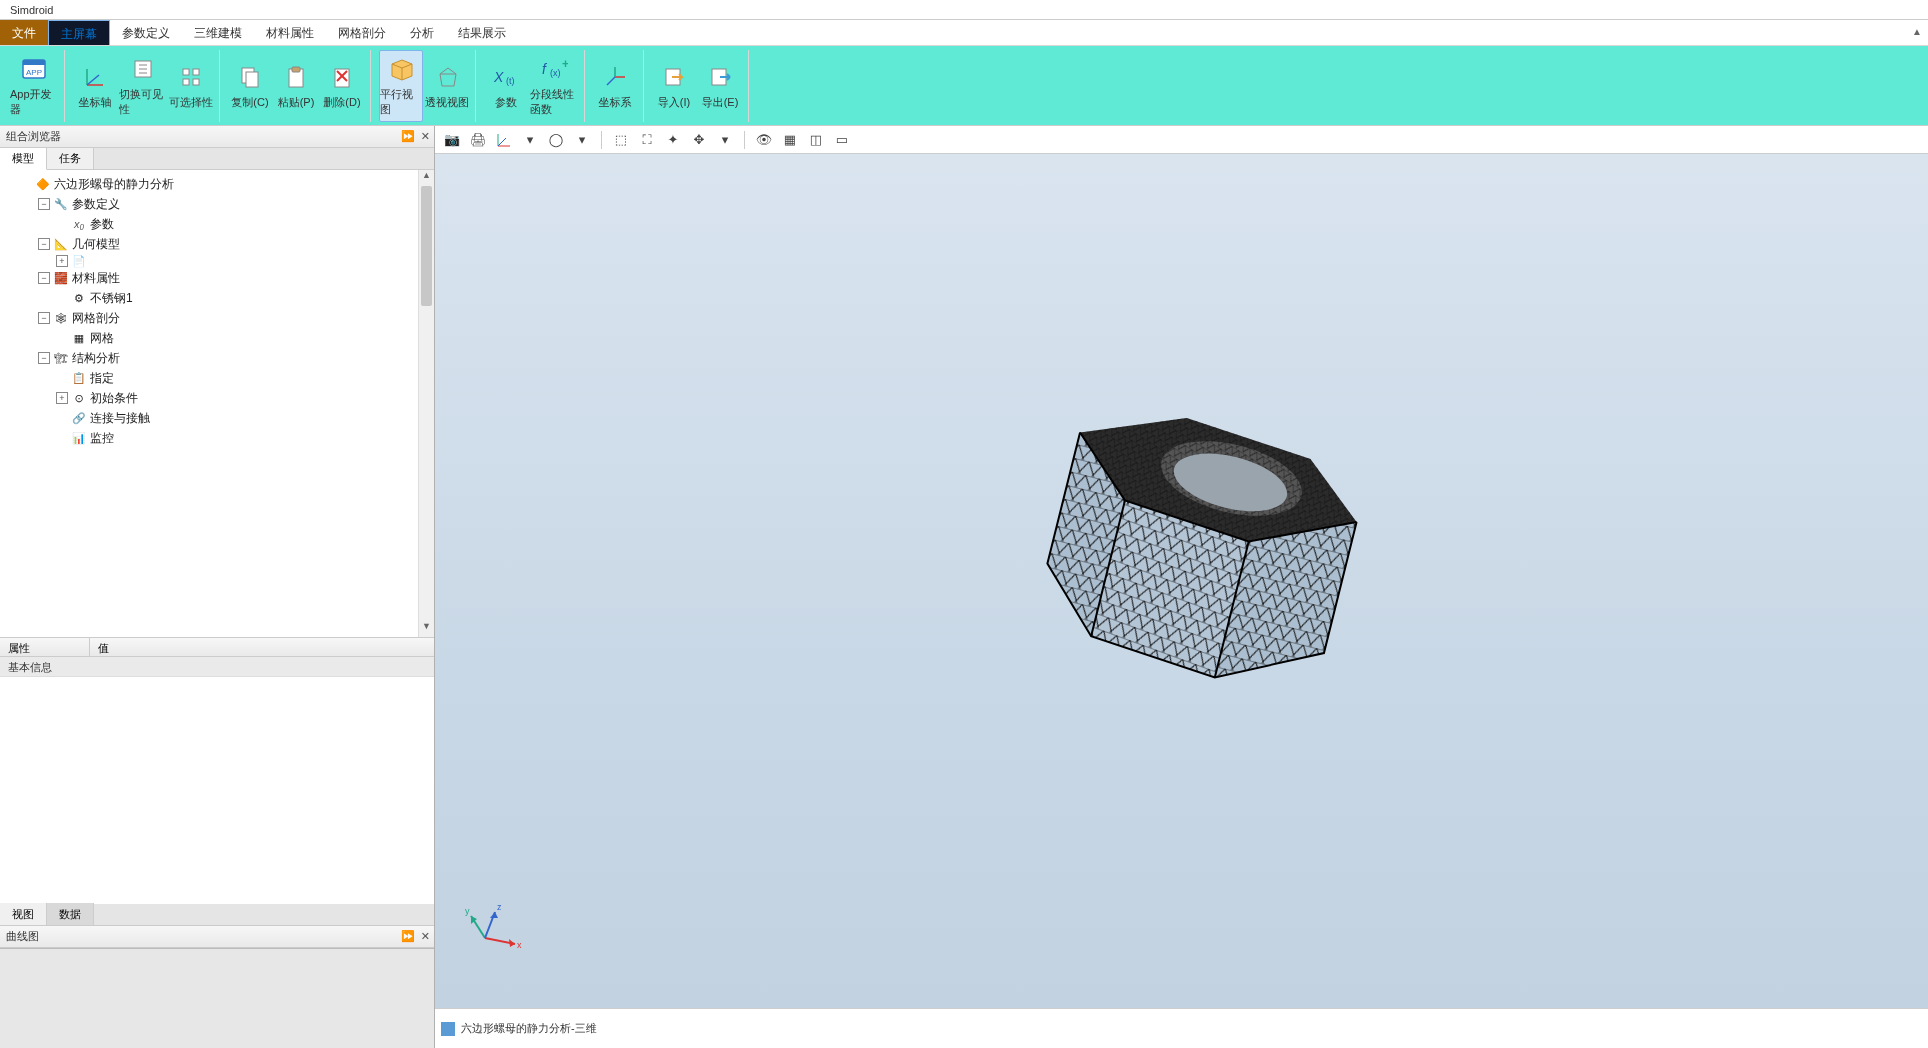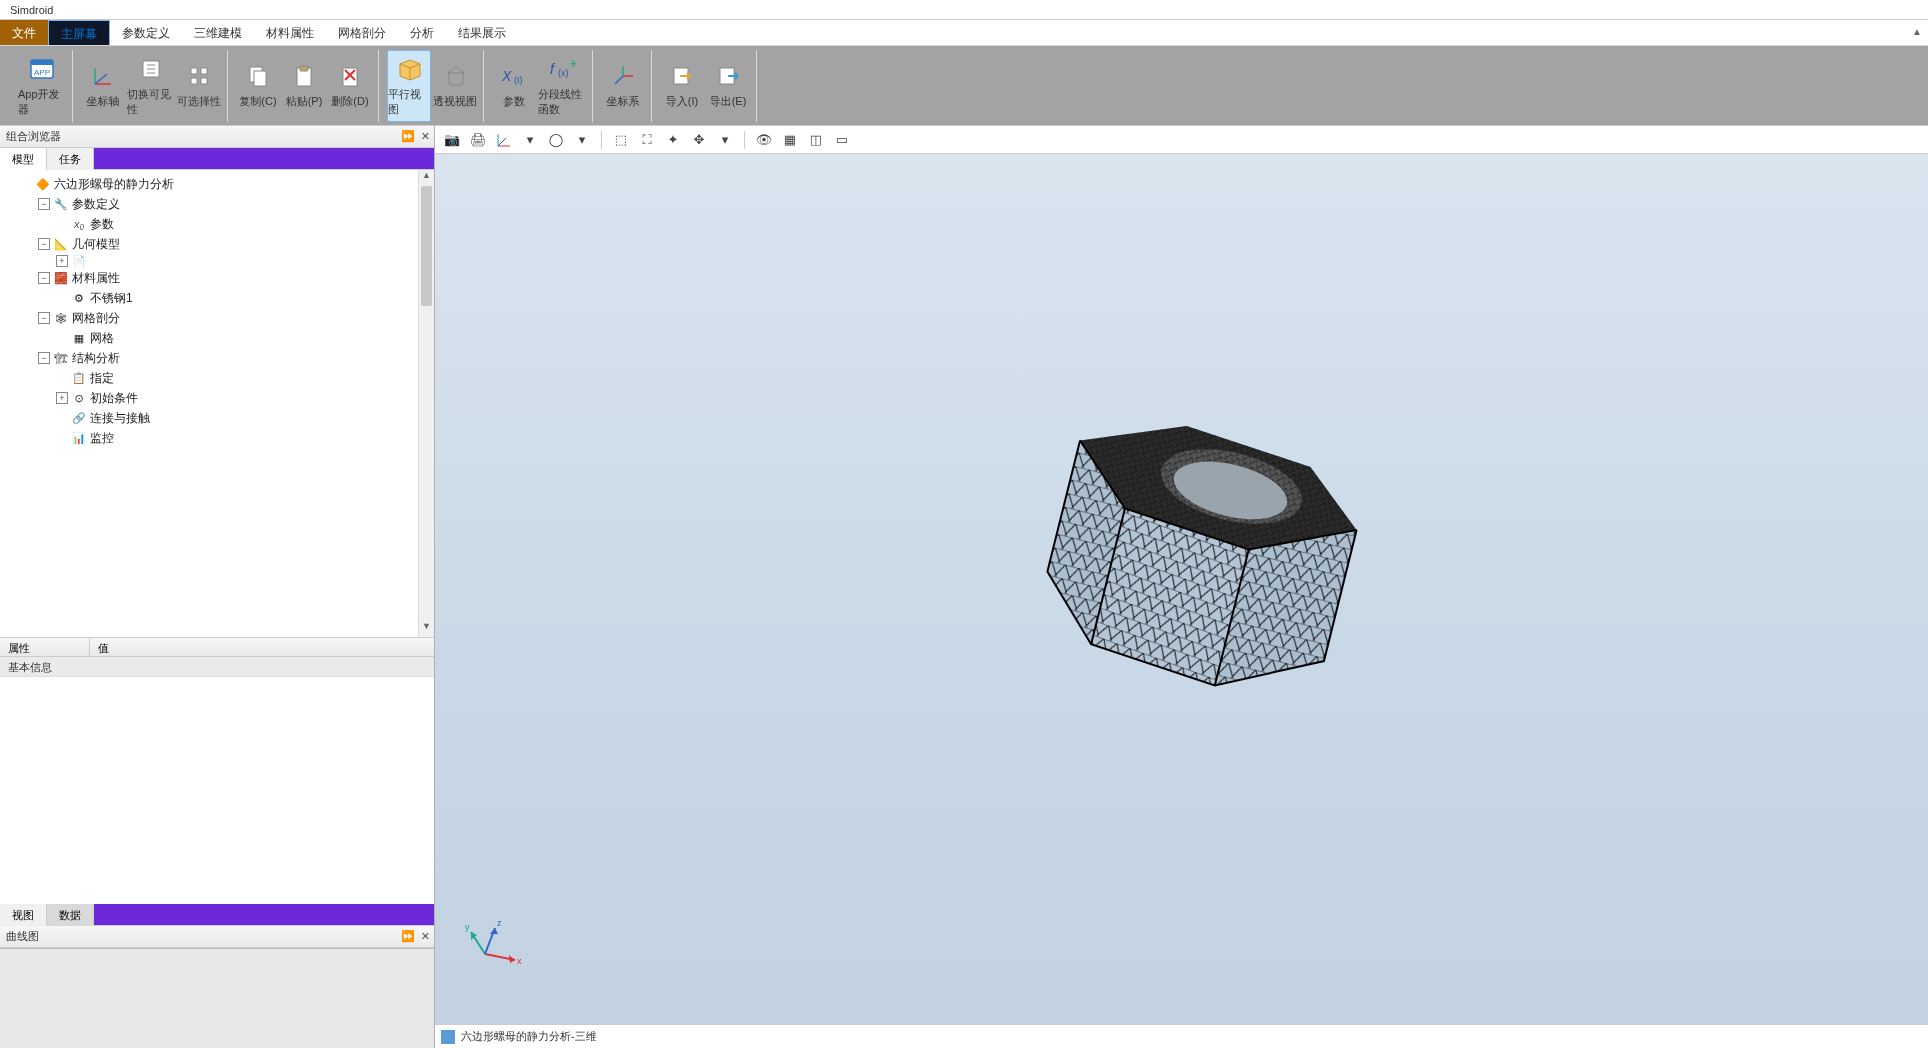--- a/index.html
+++ b/index.html
@@ -6,35 +6,35 @@
 html, body { width: 100%; height: 100%; overflow: hidden; background: #fff; }
 
 .titlebar { height: 20px; background: #fff; border-bottom: 1px solid #ccc; padding-left: 10px; font-size: 11px; line-height: 20px; color: #333; }
 
 .menubar { height: 26px; background: #fff; display: flex; align-items: stretch; border-bottom: 1px solid #d7d7d7; position: relative; }
 .menubar .tab { padding: 0 12px; font-size: 12px; line-height: 26px; cursor: pointer; color: #333; }
 .menubar .tab.file { background: #a16207; color: #fff; }
 .menubar .tab.active { background: #0f172a; border: 1px solid #7eb4ea; border-bottom: none; color: #0078d7; }
 .menubar .collapse { position: absolute; right: 6px; top: 6px; font-size: 10px; color: #666; cursor: pointer; }
 
-.ribbon { height: 80px; background: #a3a3a3; border-bottom: 1px solid #ccc; display: flex; align-items: center; padding: 4px 12px; gap: 2px; }
+.ribbon { height: 80px; background: #5eead4; border-bottom: 1px solid #ccc; display: flex; align-items: flex-start; padding: 4px 4px; gap: 2px; }
 .ribbon .group { display: flex; align-items: center; gap: 2px; padding: 0 6px; border-right: 1px solid #d7d7d7; }
 .ribbon .btn { width: 48px; height: 72px; display: flex; flex-direction: column; align-items: center; justify-content: center; gap: 4px; font-size: 11px; color: #333; cursor: pointer; border-radius: 2px; }
 .ribbon .btn.active { background: #cde6f7; border: 1px solid #7eb4ea; }
 .ribbon .btn .ico { width: 28px; height: 28px; display: flex; align-items: center; justify-content: center; }
 .ribbon .btn.narrow { width: 44px; }
 
 .body { display: flex; height: calc(100% - 20px - 26px - 80px); }
 
 .left { width: 435px; display: flex; flex-direction: column; border-right: 1px solid #b0b0b0; background: #fff; }
 
 .panelhdr { height: 22px; background: linear-gradient(#f7f7f7,#e9e9e9); border-bottom: 1px solid #ccc; display: flex; align-items: center; padding: 0 6px; font-size: 11px; color: #333; position: relative; }
 .panelhdr .ctrls { position: absolute; right: 4px; display: flex; gap: 6px; color: #555; cursor: pointer; font-size: 11px; }
 
-.tabrow { height: 22px; background: #6d28d9; display: flex; align-items: center; border-bottom: 1px solid #ccc; }
+.tabrow { height: 22px; background: #e5e5e5; display: flex; align-items: flex-end; border-bottom: 1px solid #ccc; }
 .tabrow .ptab { padding: 0 12px; font-size: 11px; line-height: 22px; border-right: 1px solid #ccc; cursor: pointer; background: #f0f0f0; }
 .tabrow .ptab.active { background: #fff; border-bottom: 1px solid #fff; margin-bottom: -1px; }
 .tabrow .ptab.filled { background: #d9d9d9; }
 
 .tree { flex: 1 1 240px; overflow: auto; font-size: 12px; padding: 4px 2px; color: #222; position: relative; }
 .tree ul { list-style: none; padding-left: 18px; }
 .tree li { line-height: 20px; white-space: nowrap; display: flex; align-items: center; gap: 4px; }
 .tree li .tw { width: 12px; height: 12px; border: 1px solid #888; display: inline-flex; align-items: center; justify-content: center; font-size: 9px; line-height: 9px; color: #555; background: #fff; cursor: pointer; }
 .tree li .sp { width: 12px; display: inline-block; }
 .tree .ico { width: 14px; height: 14px; display: inline-flex; align-items: center; justify-content: center; font-size: 11px; }
@@ -55,21 +55,21 @@
 .curvepanel { height: 100px; background: #e7e7e7; border-top: 1px solid #bbb; }
 
 .viewport { flex: 1; display: flex; flex-direction: column; position: relative; background: #fff; }
 .vptoolbar { height: 28px; border-bottom: 1px solid #ccc; display: flex; align-items: center; padding: 0 6px; gap: 4px; }
 .vptoolbar .tbtn { width: 22px; height: 22px; display: flex; align-items: center; justify-content: center; cursor: pointer; border-radius: 2px; font-size: 13px; color: #444; }
 .vptoolbar .sep { width: 1px; height: 18px; background: #ccc; margin: 0 4px; }
 
 .canvas { flex: 1; position: relative; background: linear-gradient(#d9e4ef 0%, #c9d8e6 60%, #c2d2e1 100%); overflow: hidden; }
 .hexnut { position: absolute; left: 50%; top: 50%; transform: translate(-50%,-55%); }
 .triad { position: absolute; left: 30px; bottom: 50px; }
-.vpstatus { height: 24px; border-top: 1px solid #ccc; display: flex; align-items: center; padding: 0 6px; font-size: 11px; color: #333; gap: 6px; background: #fff; text-align: center; }
+.vpstatus { height: 40px; border-top: 1px solid #ccc; display: flex; align-items: center; padding: 0 6px; font-size: 11px; color: #333; gap: 6px; background: #fff; text-align: center; }
 .vpstatus .cube { width: 14px; height: 14px; background: #5b9bd5; }
 
 svg { display: block; }
 </style>
 </head>
 <body>
 
 <div class="titlebar">
   <span>Simdroid</span>
 </div>

